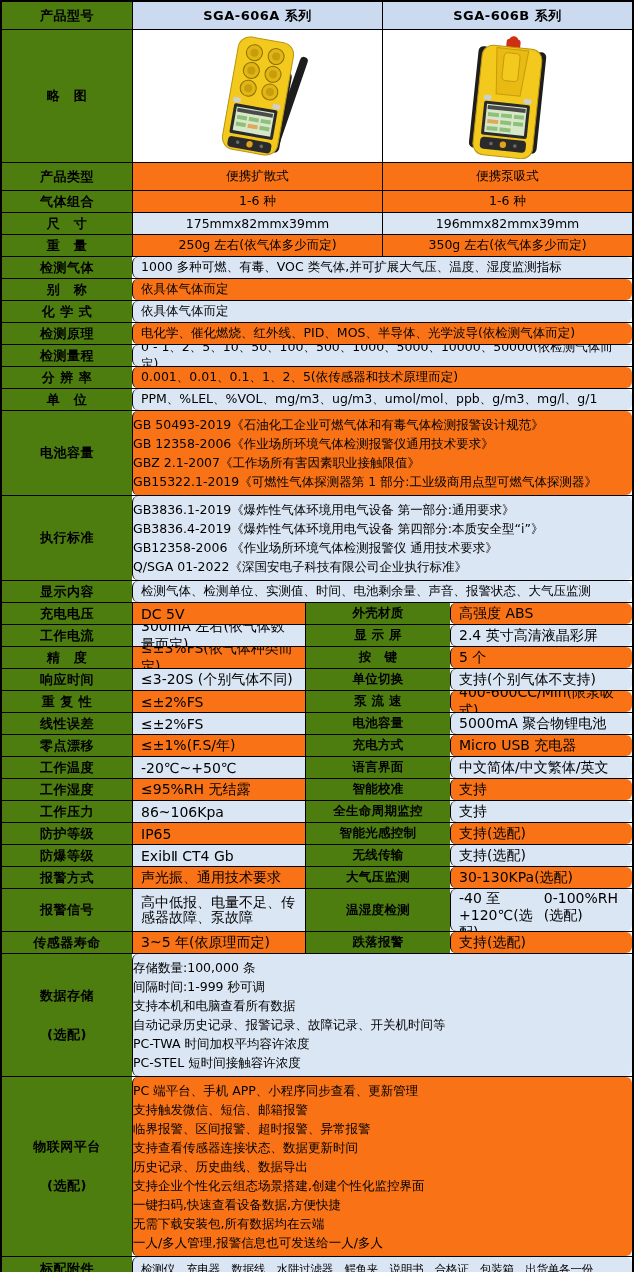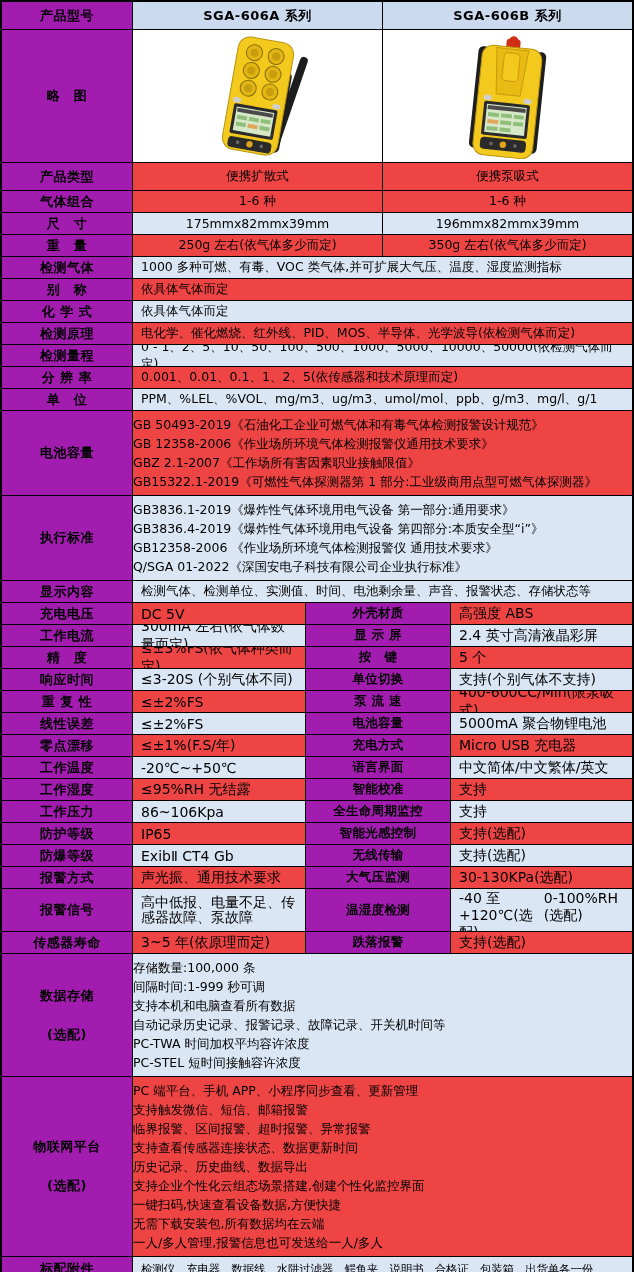--- a/index.html
+++ b/index.html
@@ -2,31 +2,31 @@
 <html><head>
 <meta charset="utf-8">
 <style>
   html,body{margin:0;padding:0;background:#ffffff;}
   body{font-family:"DejaVu Sans","Liberation Sans",sans-serif;color:#000;}
   .tbl{width:634px;box-sizing:border-box;border:2px solid #000;background:#fff;}
   .row{display:flex;align-items:stretch;}
   .row + .row{border-top:1px solid #000;}
   .c{box-sizing:border-box;display:flex;align-items:center;min-width:0;overflow:hidden;}
   .c + .c{border-left:1px solid #000;}
-  .lab{background:#a21caf;font-weight:bold;justify-content:center;text-align:center;font-size:13px;letter-spacing:0.5px;}
+  .lab{background:#4d7c0f;font-weight:bold;justify-content:center;text-align:center;font-size:13px;letter-spacing:0.5px;}
   .w1{width:130px;flex:0 0 130px;}
   .half{flex:1 1 0;justify-content:center;text-align:center;}
   .v{font-size:12.5px;padding:1px 8px;}
   .vl{justify-content:flex-start;text-align:left;}
   .v1{width:173px;flex:0 0 173px;}
   .w3{width:145px;flex:0 0 145px;font-size:12.5px;letter-spacing:0.3px;}
-  .v4{flex:1 1 0;}
+  .v4{flex:1 1 0;border-radius:6px;}
   .sm{font-size:14px;}
   .tight{font-size:11.5px;letter-spacing:-0.2px;}
-  .bgB{background:#ef4444;}
+  .bgB{background:#f97316;}
   .bgL{background:#dbe6f5;}
   .white{background:#ffffff;}
   .h26{height:27px;}
   .h21{height:21px;}
   .h132{height:132px;}
   .h42{height:42px;}
   .h24{height:24px;}
   .lines{flex-direction:column;align-items:flex-start;justify-content:center;padding:4px 0;}
   .lines > div{line-height:19px;white-space:nowrap;}
   .labcol{flex-direction:column;justify-content:center;gap:21px;}
@@ -185,21 +185,21 @@
     <div class="c v vl v4 bgL lines">
       <div>GB3836.1-2019《爆炸性气体环境用电气设备 第一部分:通用要求》</div>
       <div>GB3836.4-2019《爆炸性气体环境用电气设备 第四部分:本质安全型“i”》</div>
       <div>GB12358-2006 《作业场所环境气体检测报警仪 通用技术要求》</div>
       <div>Q/SGA 01-2022《深国安电子科技有限公司企业执行标准》</div>
     </div>
   </div>
 
   <div class="row h21">
     <div class="c lab w1">显示内容</div>
-    <div class="c v vl v4 bgL">检测气体、检测单位、实测值、时间、电池剩余量、声音、报警状态、存储状态等</div>
+    <div class="c v vl v4 bgL">检测气体、检测单位、实测值、时间、电池剩余量、声音、报警状态、大气压监测</div>
   </div>
 
   <div class="row h21">
     <div class="c lab w1">充电电压</div>
     <div class="c v vl v1 sm bgB">DC 5V</div>
     <div class="c lab w3">外壳材质</div>
     <div class="c v vl v4 sm bgB">高强度 ABS</div>
   </div>
   <div class="row h21">
     <div class="c lab w1">工作电流</div>

